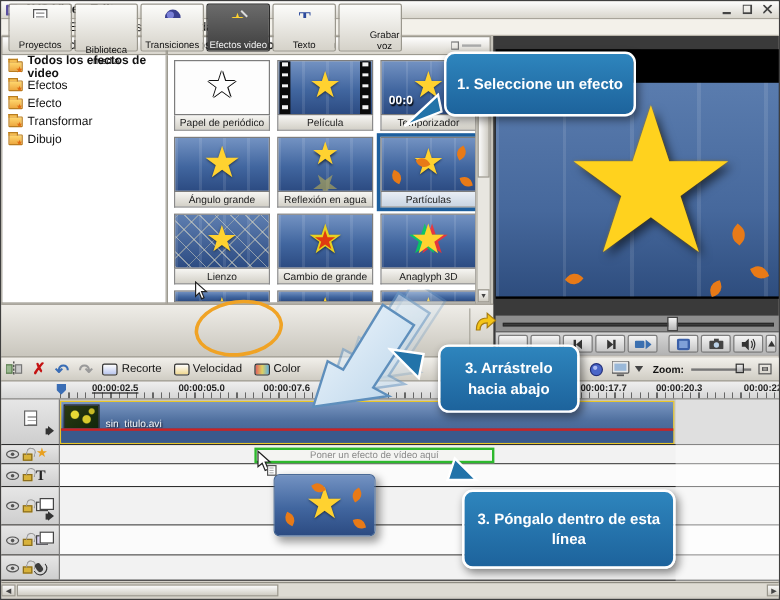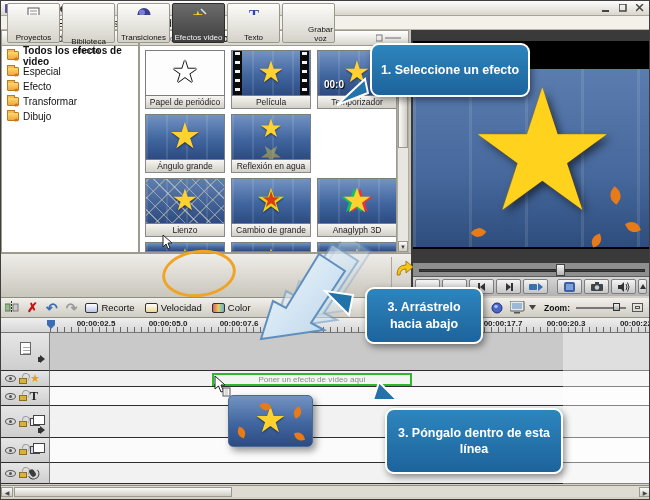--- a/index.html
+++ b/index.html
@@ -231,21 +231,21 @@
     </span>
   </div>
 
   <div class="abs tree">
     <div class="titem sel" style="top:2px;">
         <span class="folder"></span>
         <span>Todos los efectos de video</span>
       </div>
     <div class="titem" style="top:18px;">
         <span class="folder"></span>
-        <span>Especial</span>
+        <span>Efectos</span>
       </div>
     <div class="titem" style="top:33px;">
         <span class="folder"></span>
         <span>Efecto</span>
       </div>
     <div class="titem" style="top:48px;">
         <span class="folder"></span>
         <span>Transformar</span>
       </div>
     <div class="titem" style="top:63px;">
@@ -283,20 +283,30 @@
           <span class="star" style="font-size:36px;">★</span>
         </div>
       <div class="tlabel">Ángulo grande</div>
     </div>
     <div class="tile" style="left:91px;top:68px;">
       <div class="thumb">
         <span class="star" style="top:32%;font-size:26px;">★</span>
         <span class="reflect">★</span>
       </div>
       <div class="tlabel">Reflexión en agua</div>
+    </div>
+    <div class="tile sel" style="left:177px;top:68px;">
+      <div class="thumb">
+        <span class="star">★</span>
+        <span class="leaf" style="left:8px;top:28px;transform:rotate(25deg);"></span>
+        <span class="leaf" style="left:30px;top:16px;transform:rotate(-30deg);"></span>
+        <span class="leaf" style="left:62px;top:8px;transform:rotate(60deg);"></span>
+        <span class="leaf" style="left:66px;top:32px;transform:rotate(-15deg);"></span>
+      </div>
+      <div class="tlabel">Partículas</div>
     </div>
 
     <div class="tile" style="left:5px;top:132px;">
       <div class="thumb t-canvas">
           <span class="star">★</span>
         </div>
       <div class="tlabel">Lienzo</div>
     </div>
     <div class="tile" style="left:91px;top:132px;">
       <div class="thumb">
@@ -494,21 +504,21 @@
       <span class="tllbl" style="margin-right:0;font-weight:bold;font-size:8.5px;">Zoom:</span>
       <span class="zoomsld">
           <span class="mini-handle" style="left:37px;"></span>
         </span>
       <span class="fit" style="margin-right:8px;"></span>
     </span>
   </div>
 
   <div class="abs ruler">
     <span class="ticks"></span>
-    <span class="rlab" style="left:95px;">00:00:02.5</span>
+    <span class="rlab" style="left:95px;text-decoration:underline;">00:00:02.5</span>
     <span class="rlab" style="left:167px;">00:00:05.0</span>
     <span class="rlab" style="left:238px;">00:00:07.6</span>
     <span class="rlab" style="left:502px;">00:00:17.7</span>
     <span class="rlab" style="left:565px;">00:00:20.3</span>
     <span class="rlab" style="left:636px;">00:00:22.</span>
   </div>
   <div class="abs playhead"></div>
 
   <div class="abs trow" style="top:332px;height:38px;background:#c9c9c9;"></div>
   <div class="abs trow" style="top:370px;height:16px;background:#f2f2f2;"></div>
@@ -541,20 +551,25 @@
     <span class="eye"></span>
       <span class="lock"></span>
       <span class="frames" style="background:#d8d0f0;"></span>
   </div>
   <div class="abs trackhdr" style="top:462px;height:21px;">
     <span class="eye"></span>
       <span class="lock"></span>
       <span class="mic"></span>
   </div>
 
+  <div class="abs clip">
+    <span class="clipthumb"></span>
+    <span class="clipname">sin_titulo.avi</span>
+    <span class="aud"></span>
+  </div>
 
   <div class="abs dropbox">
     <span>Poner un efecto de vídeo aquí</span>
   </div>
 
   <div class="abs lighten"></div>
 
   <div class="abs dragtile">
     <span class="star">★</span>
     <span class="leaf" style="left:8px;top:32px;transform:rotate(25deg);"></span>

